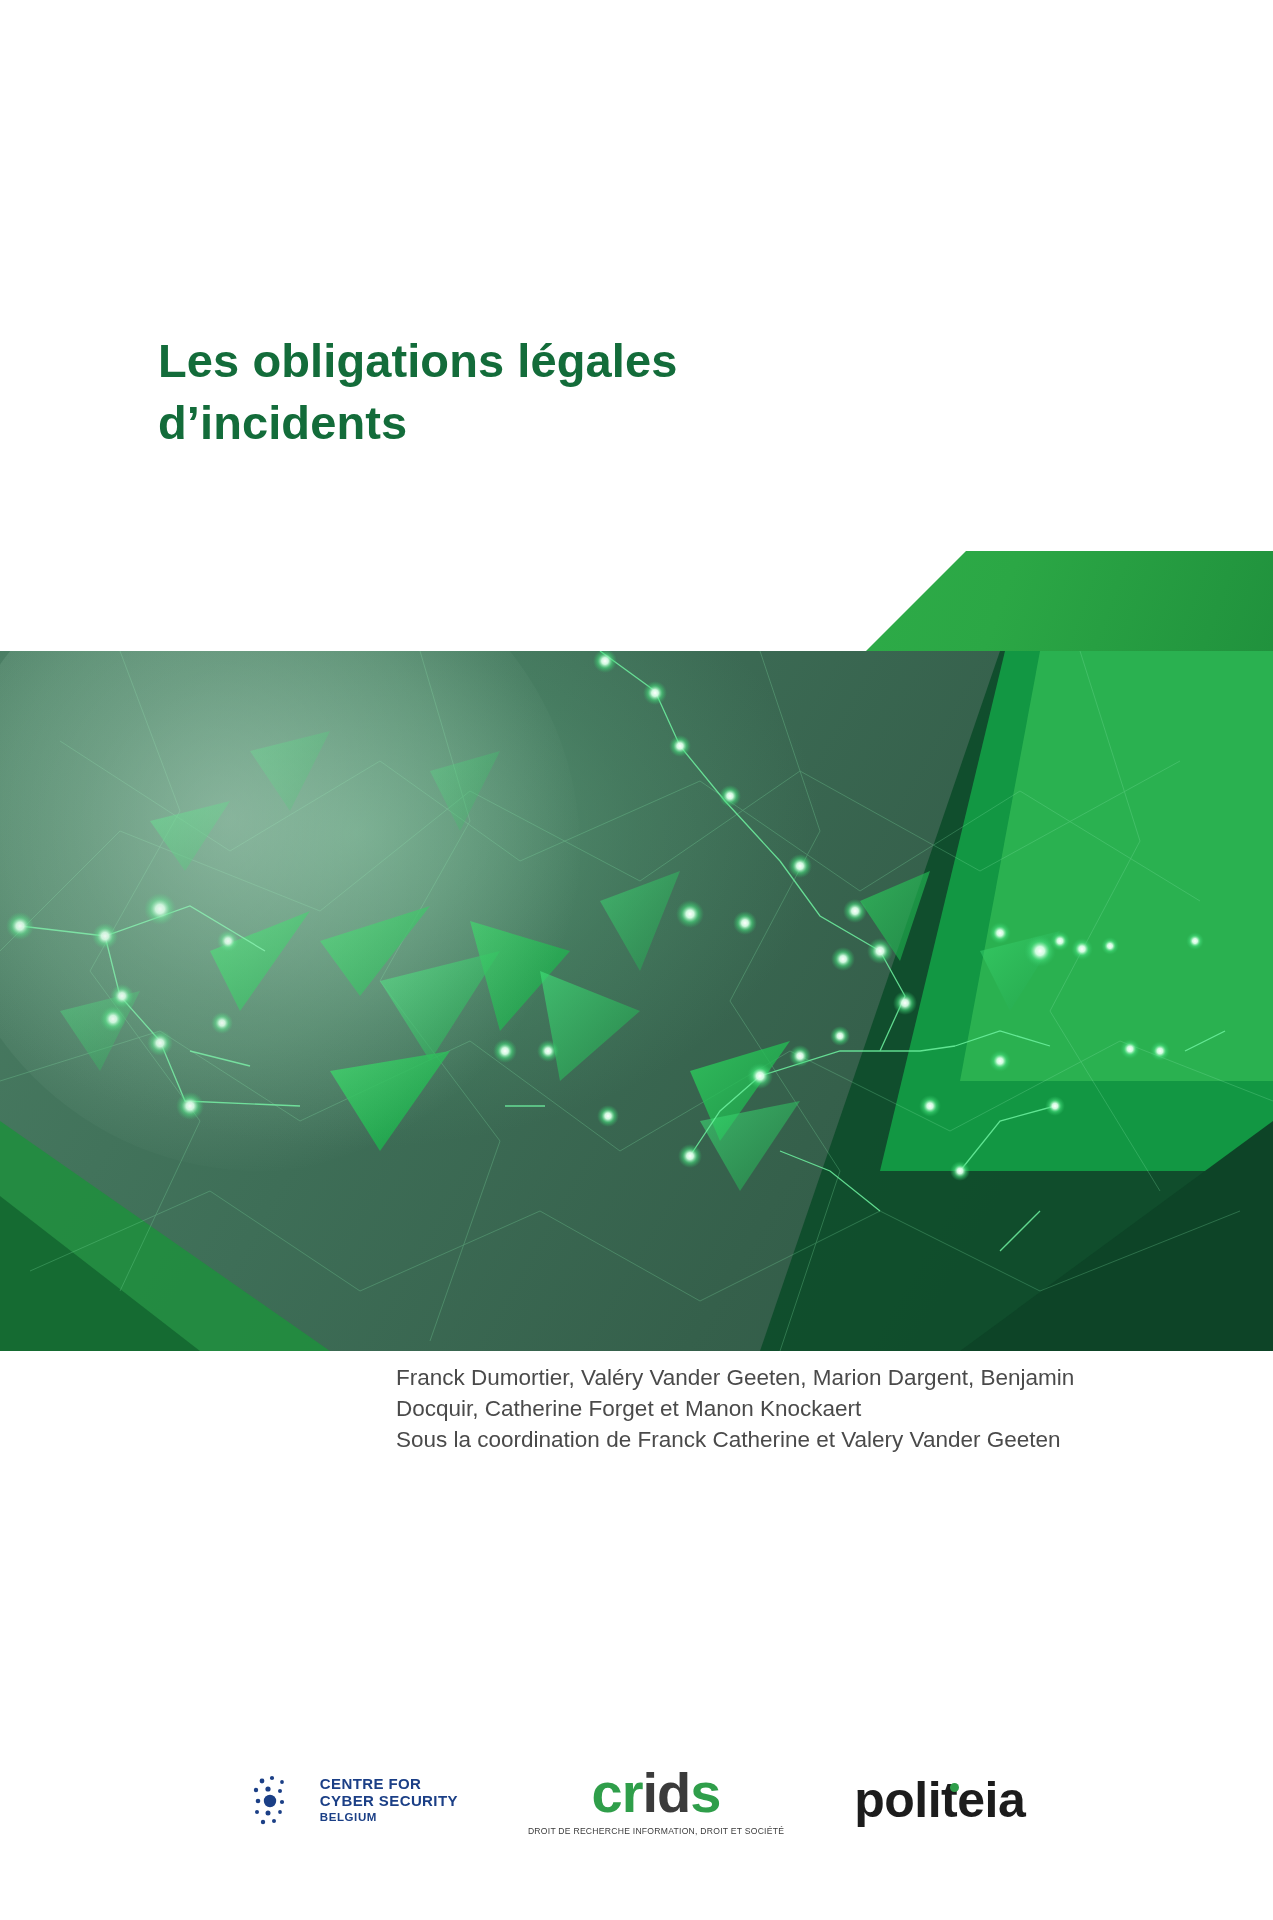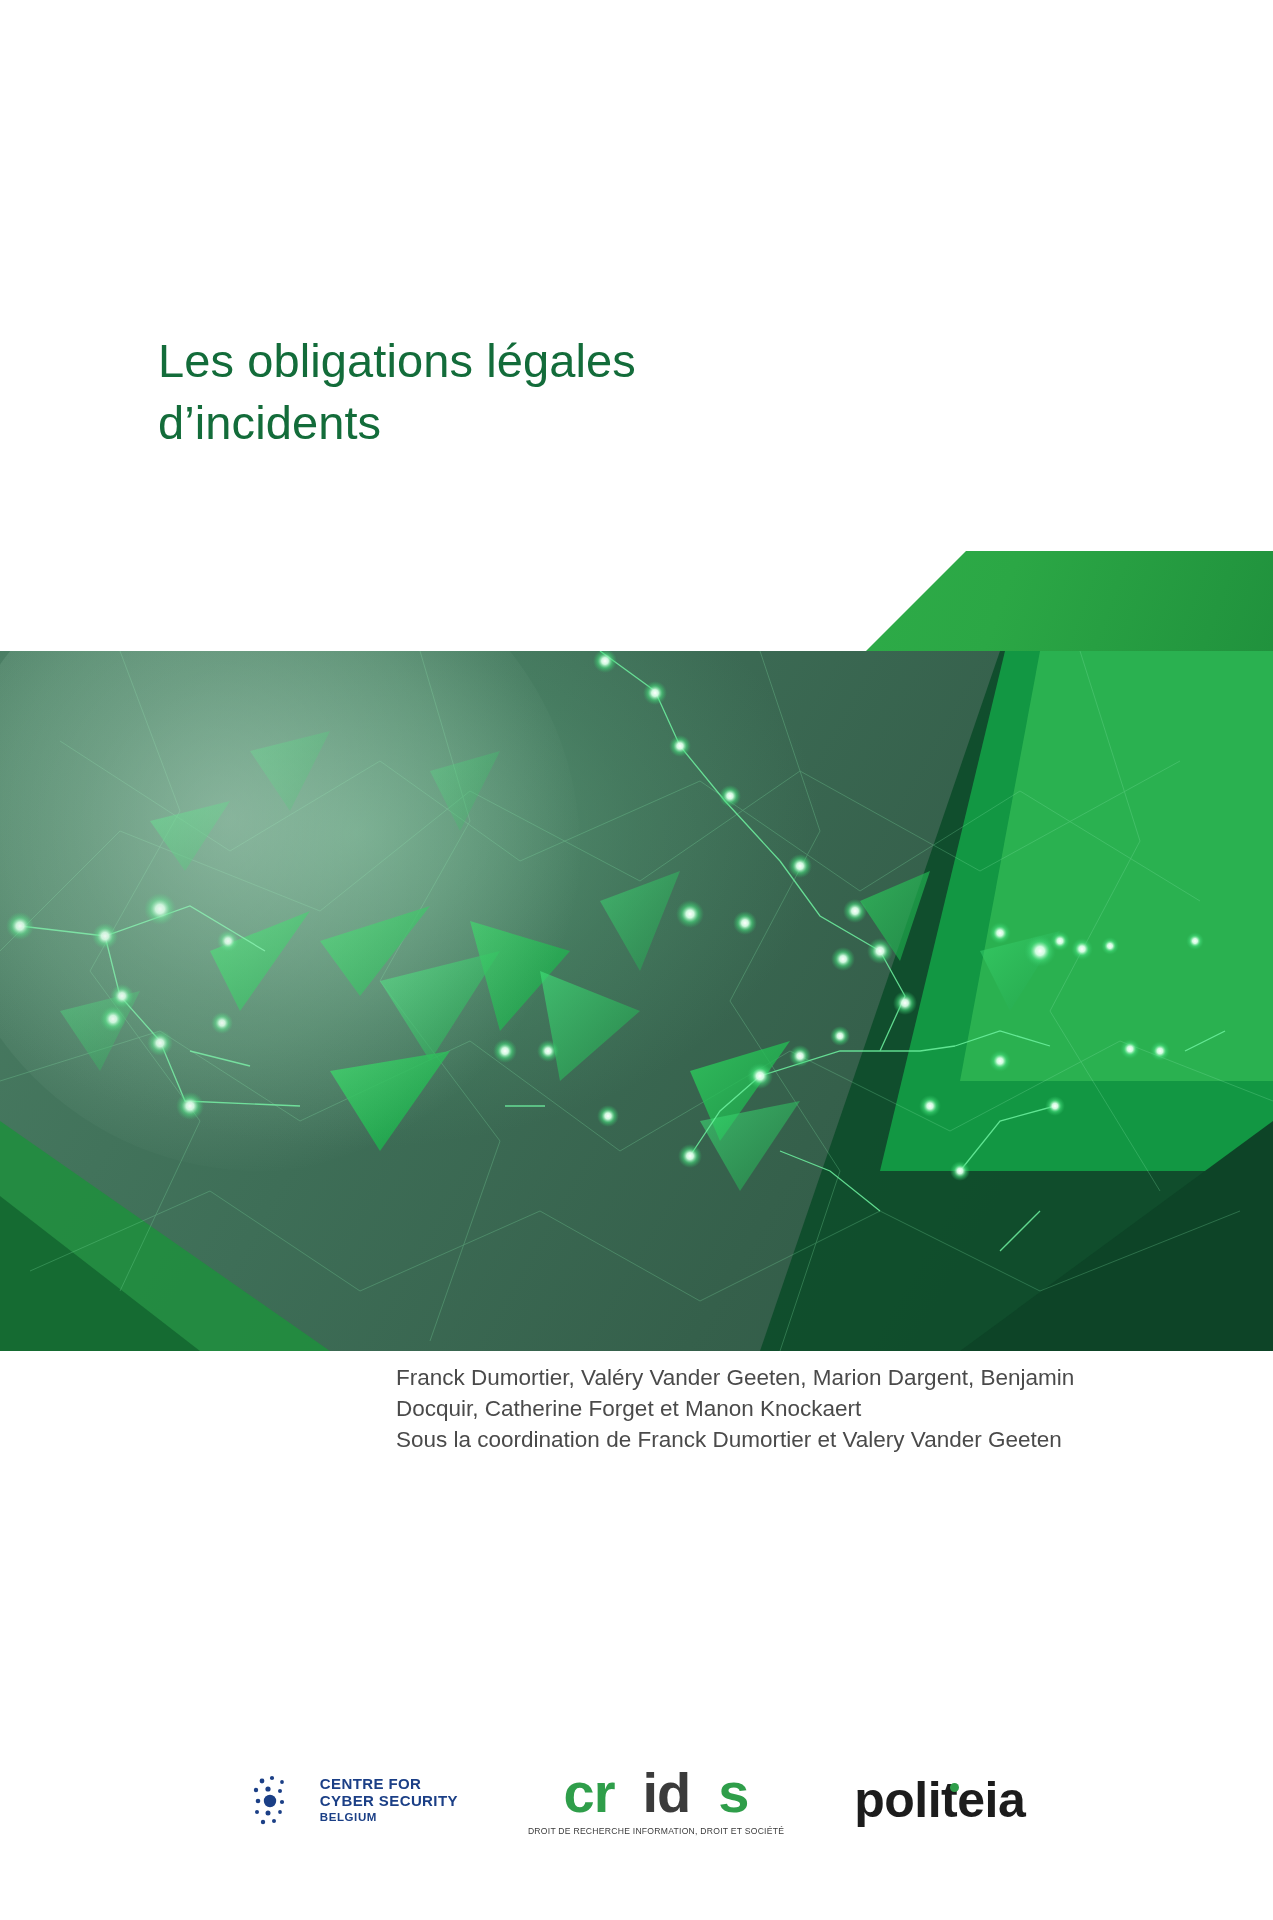--- a/index.html
+++ b/index.html
@@ -20,21 +20,21 @@
     position: absolute;
     left: 158px;
     top: 330px;
     width: 1000px;
     z-index: 40;
   }
   .title-line {
     color: #136c3a;
     font-size: 47px;
     line-height: 62px;
-    font-weight: 400;
+    font-weight: 700;
     letter-spacing: 0.1px;
     white-space: pre;
   }
 
   
   .wedge-top {
     position: absolute;
     right: 0;
     top: 551px;
     width: 520px;
@@ -158,21 +158,20 @@
     gap: 5px;
   }
   .crids-word {
     font-size: 56px;
     line-height: 56px;
     font-weight: 700;
     letter-spacing: -1px;
     color: #2f9e4a;
     display: flex;
     align-items: baseline;
-    gap: 28px;
   }
   .crids-word .dark {
     color: #3b3b3b;
   }
   .crids-sub {
     font-size: 8.6px;
     letter-spacing: 0.25px;
     color: #3b3b3b;
     white-space: pre;
   }
@@ -335,21 +334,21 @@
 
   <div class="band-haze"></div>
 </div>
 
 <div class="below-band"></div>
 
 <div class="authors-panel">
   <div class="authors-inner">
     <div class="authors-line">Franck Dumortier, Valéry Vander Geeten, Marion Dargent, Benjamin</div>
     <div class="authors-line">Docquir, Catherine Forget et Manon Knockaert</div>
-    <div class="authors-line">Sous la coordination de Franck Dumortier et Valery Vander Geeten</div>
+    <div class="authors-line">Sous la coordination de Franck Catherine et Valery Vander Geeten</div>
   </div>
 </div>
 
 <div class="logos">
 
   <div class="logo-ccb">
     <div class="ccb-mark">
       <svg width="62" height="58" viewBox="0 0 62 58">
         <g fill="#1b3f86">
           <circle cx="14" cy="10" r="2.4"></circle>

